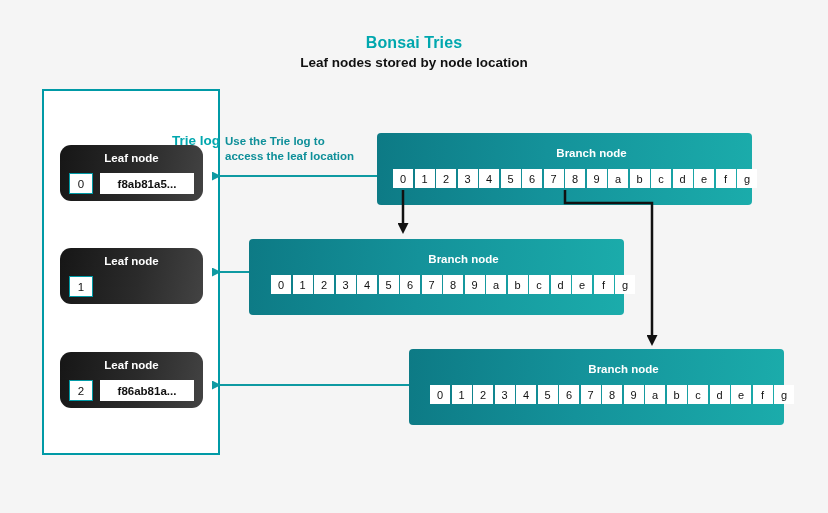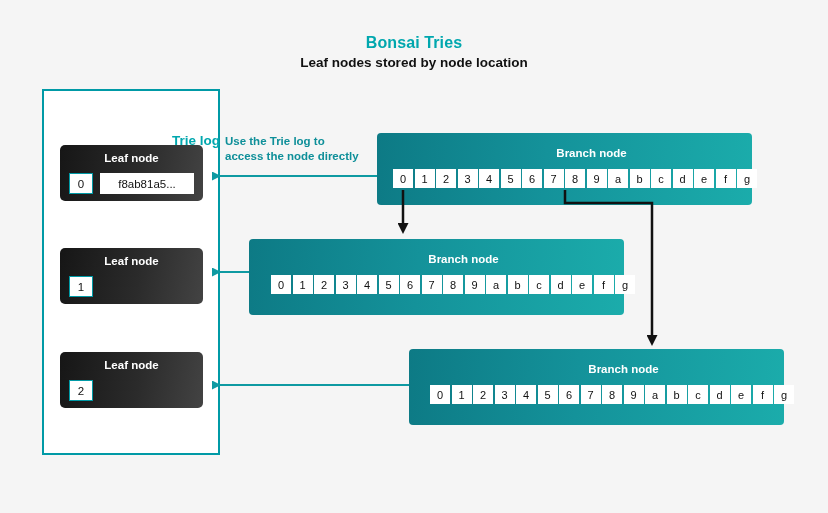--- a/index.html
+++ b/index.html
@@ -66,21 +66,21 @@
     margin-top: 26px;
   }
 
   
   .leaf-node {
     position: absolute;
     left: 60px;
     width: 143px;
     height: 56px;
     background: linear-gradient(100deg, #161616 0%, #2b2b2b 55%, #434343 100%);
-    border-radius: 5px;
+    border-radius: 11px;
     box-sizing: border-box;
   }
   .leaf-title {
     position: absolute;
     left: 0;
     top: 7px;
     width: 143px;
     text-align: center;
     font-size: 11.5px;
     font-weight: bold;
@@ -109,20 +109,21 @@
   .leaf-hash {
     width: 94px;
     height: 21px;
     background: #ffffff;
     box-sizing: border-box;
     display: flex;
     align-items: center;
     justify-content: center;
     font-size: 11.5px;
     color: #111111;
+    font-weight: bold;
   }
 
   
   .branch-node {
     position: absolute;
     border-radius: 4px;
     box-sizing: border-box;
     background: linear-gradient(95deg, #0d7a85 0%, #14929a 45%, #1bacab 100%);
   }
   .branch-title {
@@ -200,26 +201,27 @@
     <div class="leaf-title">Leaf node</div>
     <div class="leaf-row">
       <div class="leaf-index">1</div>
     </div>
   </div>
 
   <div class="leaf-node" style="top:352px;">
     <div class="leaf-title">Leaf node</div>
     <div class="leaf-row">
       <div class="leaf-index">2</div>
+      <div class="leaf-hash">f86ab81a...</div>
     </div>
   </div>
 
   <div class="annotation">
     <span>Use the Trie log to</span><br>
-    <span>access the node directly</span>
+    <span>access the leaf location</span>
   </div>
 
   <div class="branch-node" id="branch-0" style="left:377px; top:133px; width:375px; height:72px;">
     <div class="branch-title">Branch node</div>
     <div class="branch-cells" id="branch-cells-0" style="left:16px;">
         <div class="branch-cell">0</div>
         <div class="branch-cell">1</div>
         <div class="branch-cell">2</div>
         <div class="branch-cell">3</div>
         <div class="branch-cell">4</div>

